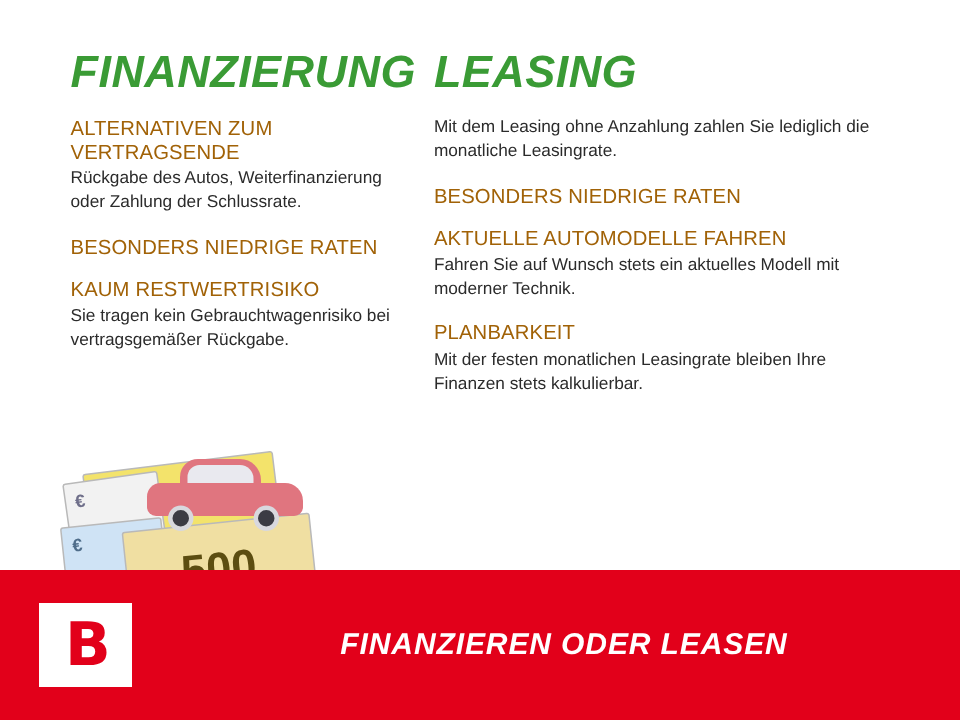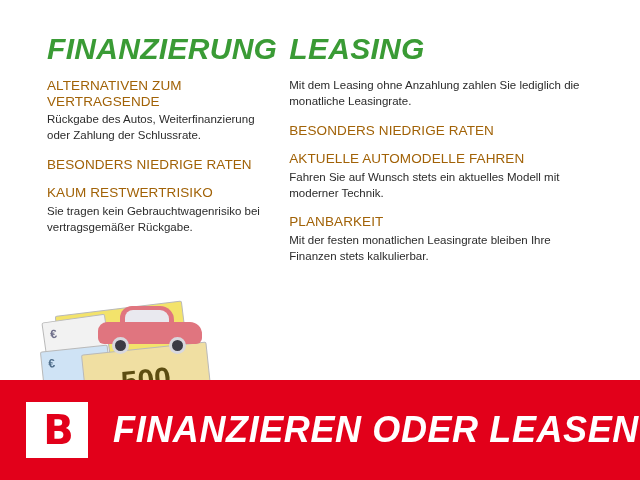--- a/index.html
+++ b/index.html
@@ -266,21 +266,21 @@
     color: #ffffff;
     font-size: 19px;
     font-weight: bold;
     font-style: italic;
     letter-spacing: 1.6px;
     margin-bottom: 4px;
     white-space: nowrap;
   }
   .footer-line2 {
     color: #ffffff;
-    font-size: 36px;
+    font-size: 20px;
     font-weight: bold;
     font-style: italic;
     letter-spacing: 0.6px;
     white-space: nowrap;
   }
   .logo {
     position: absolute;
     left: 26px;
     top: 22px;
     width: 62px;

